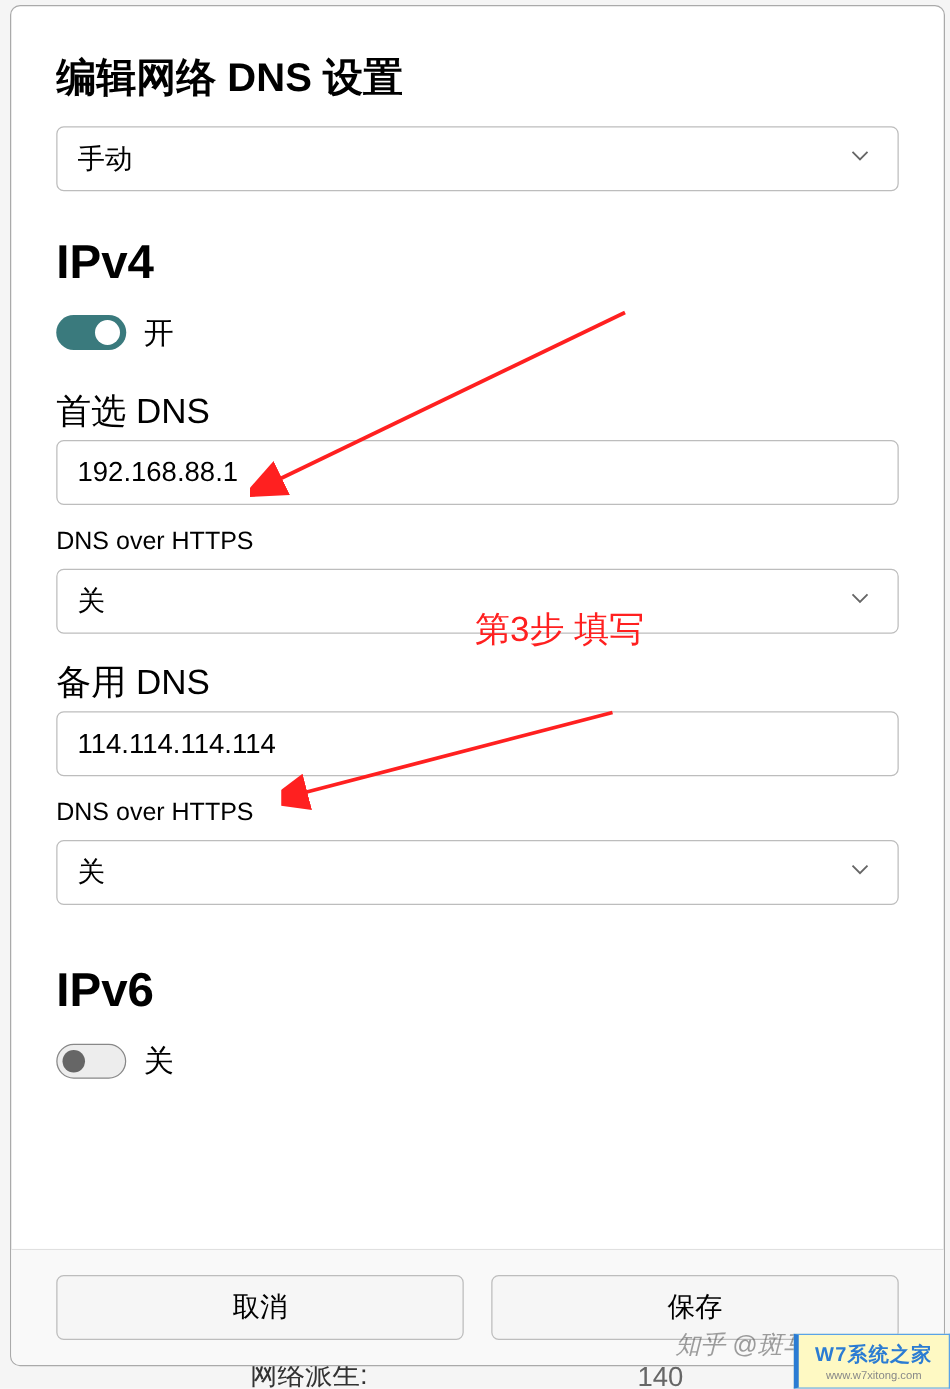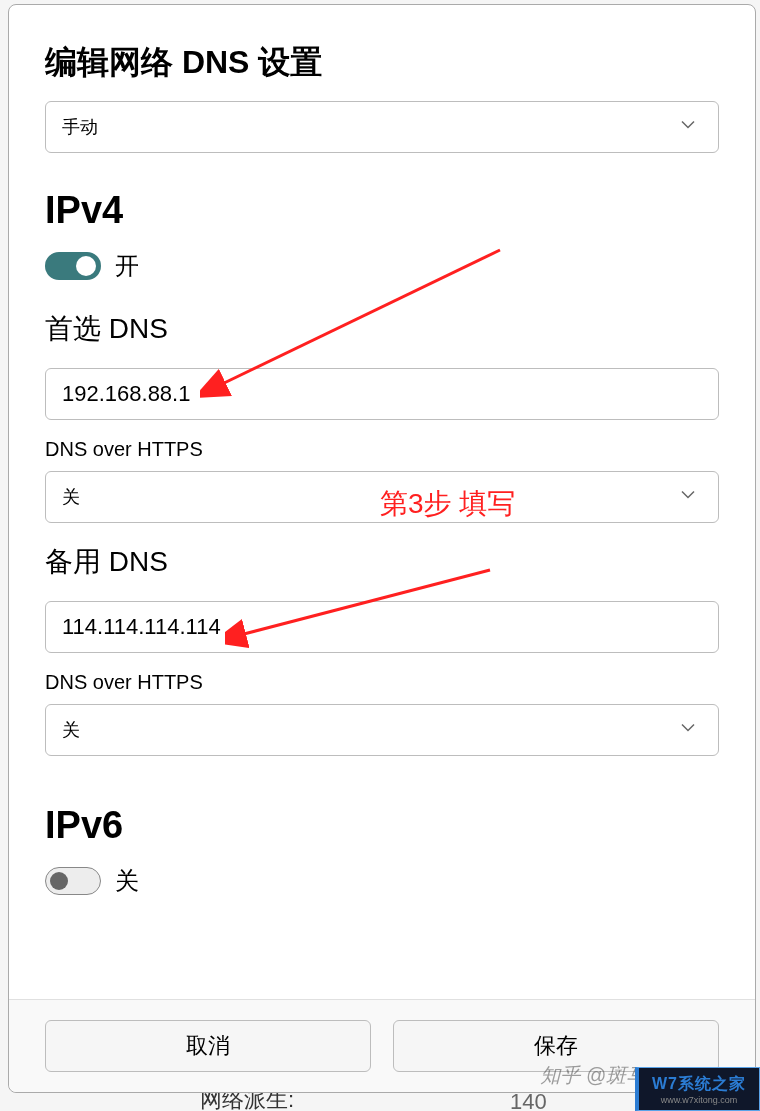--- a/index.html
+++ b/index.html
@@ -36,21 +36,21 @@
     }
     .select-box {
       width: 100%;
       border: 1px solid #bdbdbd;
       border-radius: 6px;
       background: #fff;
       height: 52px;
       display: flex;
       align-items: center;
       padding: 0 16px;
-      font-size: 18px;
+      font-size: 22px;
       position: relative;
       cursor: pointer;
       font-family: Liberation Mono, monospace;
     }
     .select-box .chevron {
       position: absolute;
       right: 22px;
       top: 50%;
       transform: translateY(-50%);
     }
@@ -98,21 +98,21 @@
     }
     .text-input {
       width: 100%;
       border: 1px solid #bdbdbd;
       border-radius: 6px;
       height: 52px;
       display: flex;
       align-items: center;
       padding: 0 16px;
       font-size: 22px;
-      margin-top: 20px;
+      margin-top: 4px;
       background: #fff;
     }
     .select-field { margin-top: 10px; }
     .dialog-footer {
       border-top: 1px solid #e0e0e0;
       background: #f9f9f9;
       padding: 20px 36px;
       display: flex;
       gap: 22px;
       border-radius: 0 0 8px 8px;
@@ -148,21 +148,21 @@
       color: rgba(80,80,80,0.55);
       font-size: 20px;
       font-style: italic;
     }
     .watermark-box {
       position: absolute;
       right: 0;
       bottom: 0;
       width: 125px;
       height: 44px;
-      background: #0f172a;
+      background: #fef9c3;
       border: 1px solid #5aa3e8;
       border-left: 4px solid #2b7cd3;
       display: flex;
       flex-direction: column;
       align-items: center;
       justify-content: center;
       font-size: 11px;
     }
     .watermark-box .wm-main { font-size:16px; font-weight:700; color:#2b7cd3; letter-spacing:1px; }
     .watermark-box .wm-sub { font-size:9px; color:#888; }

